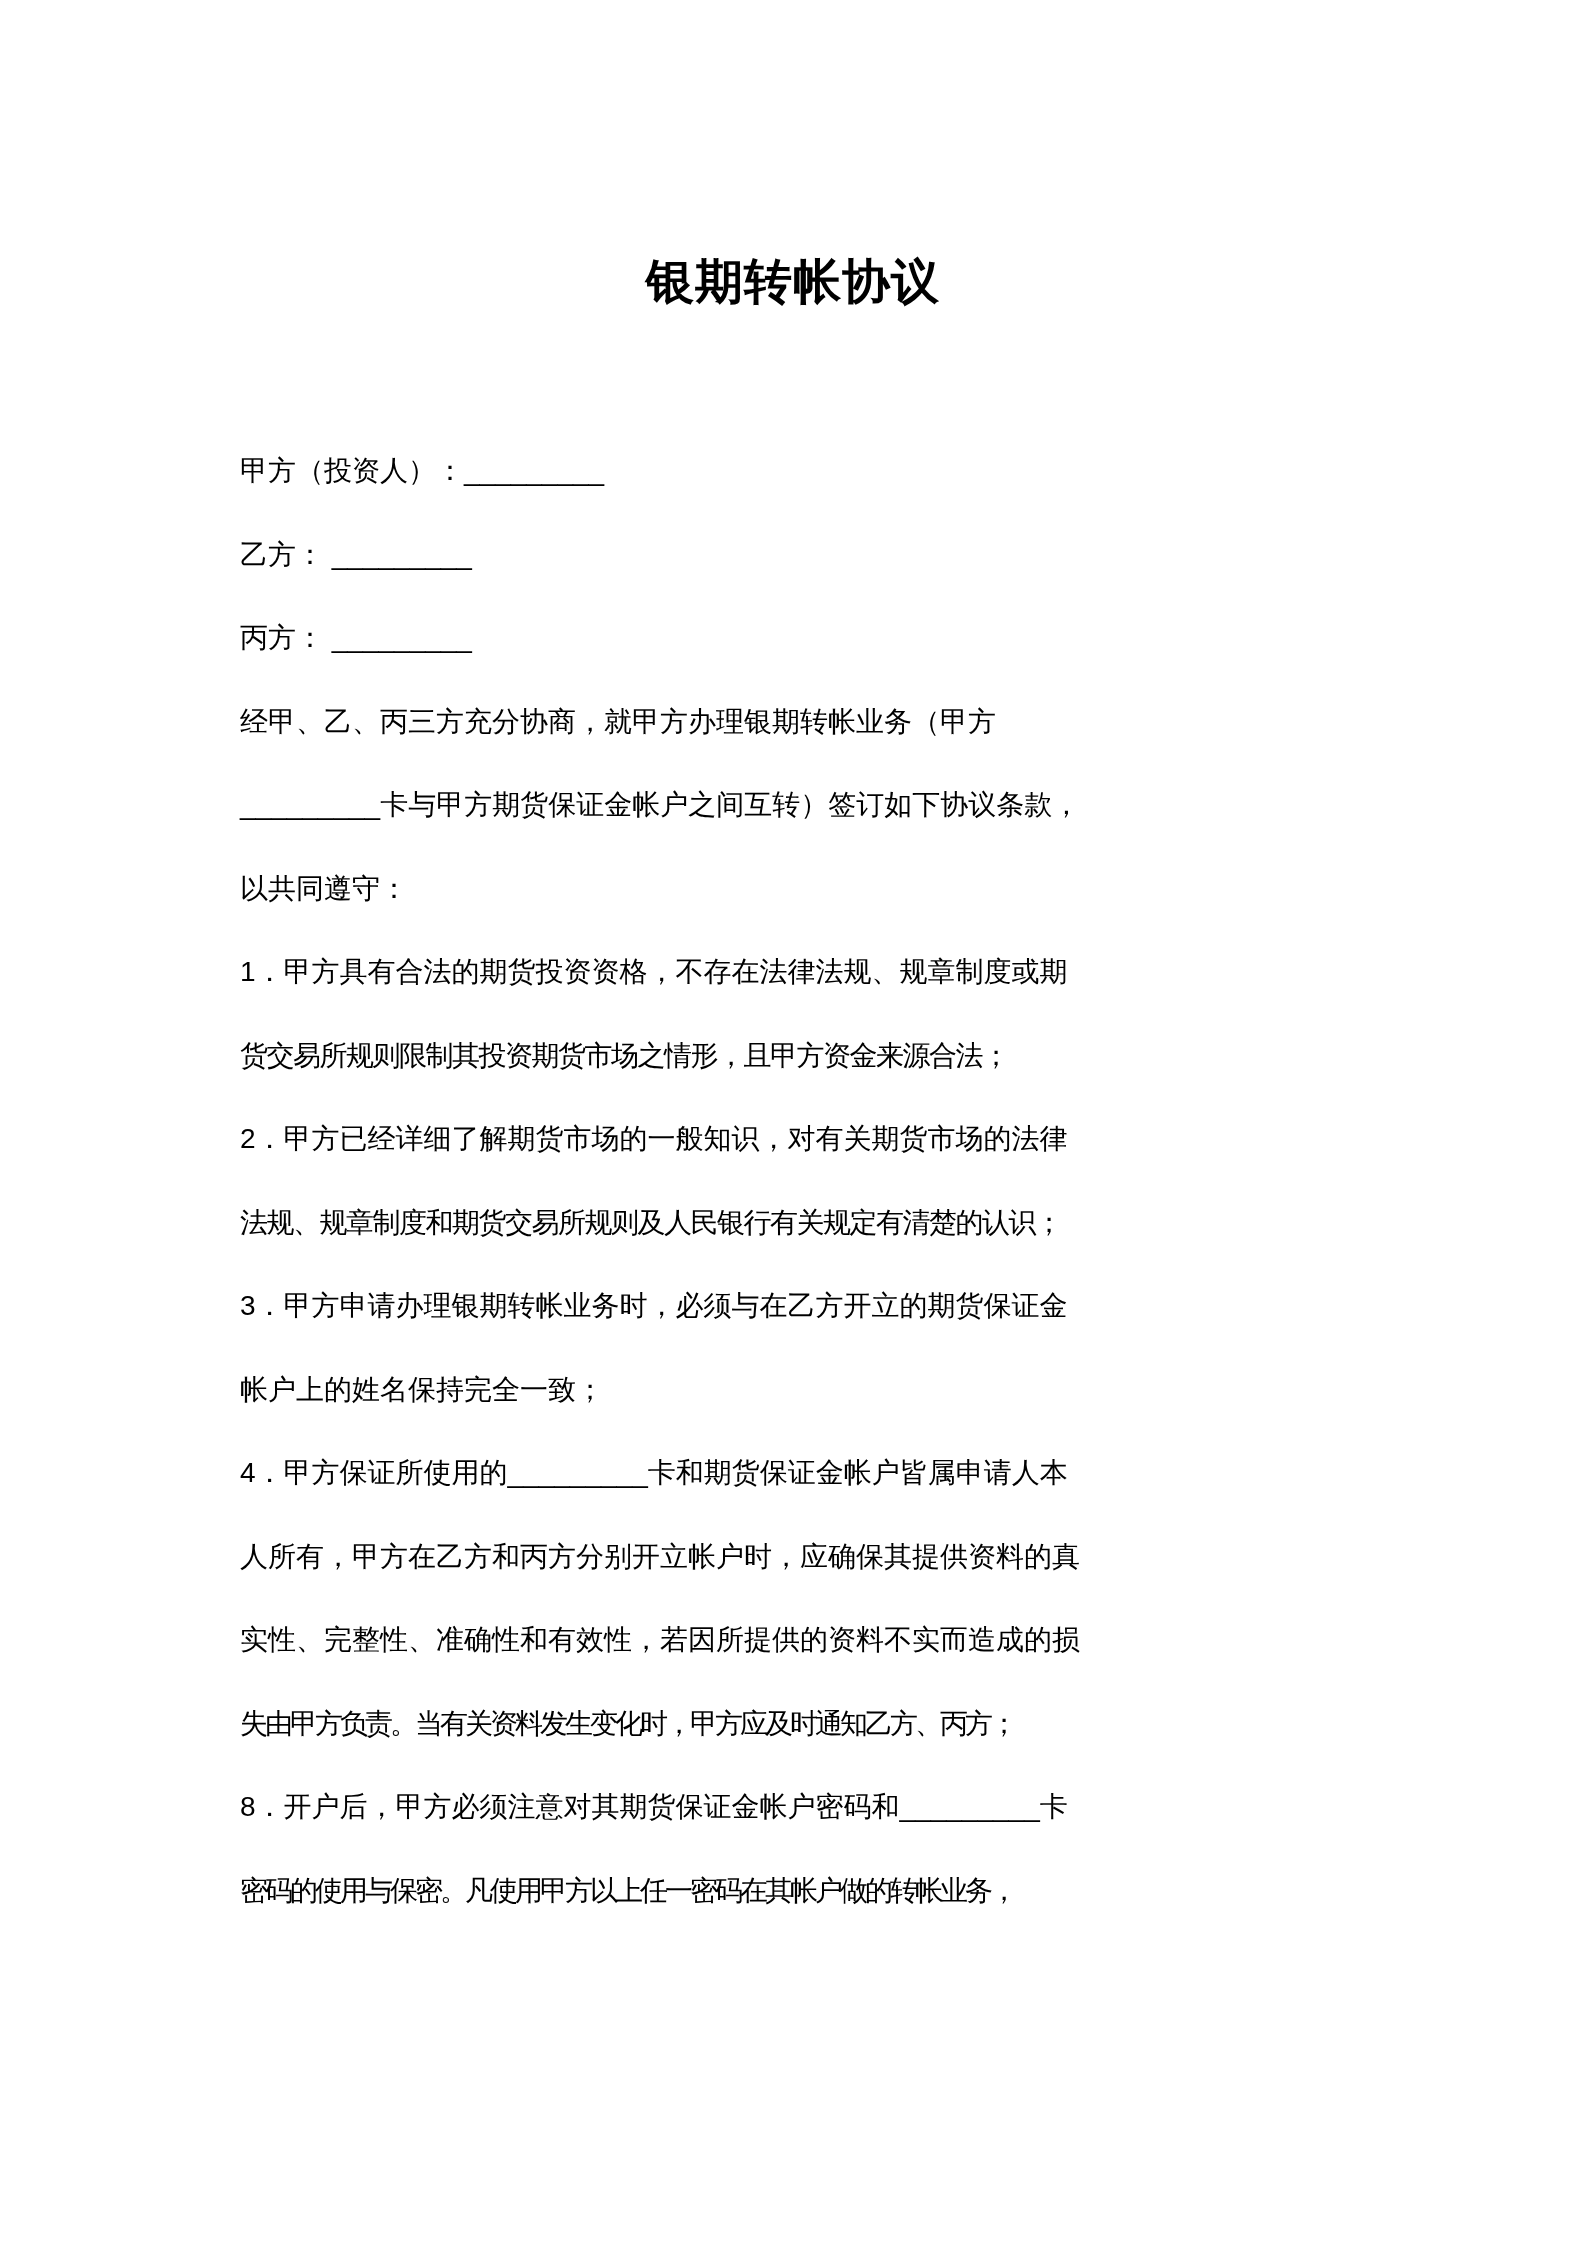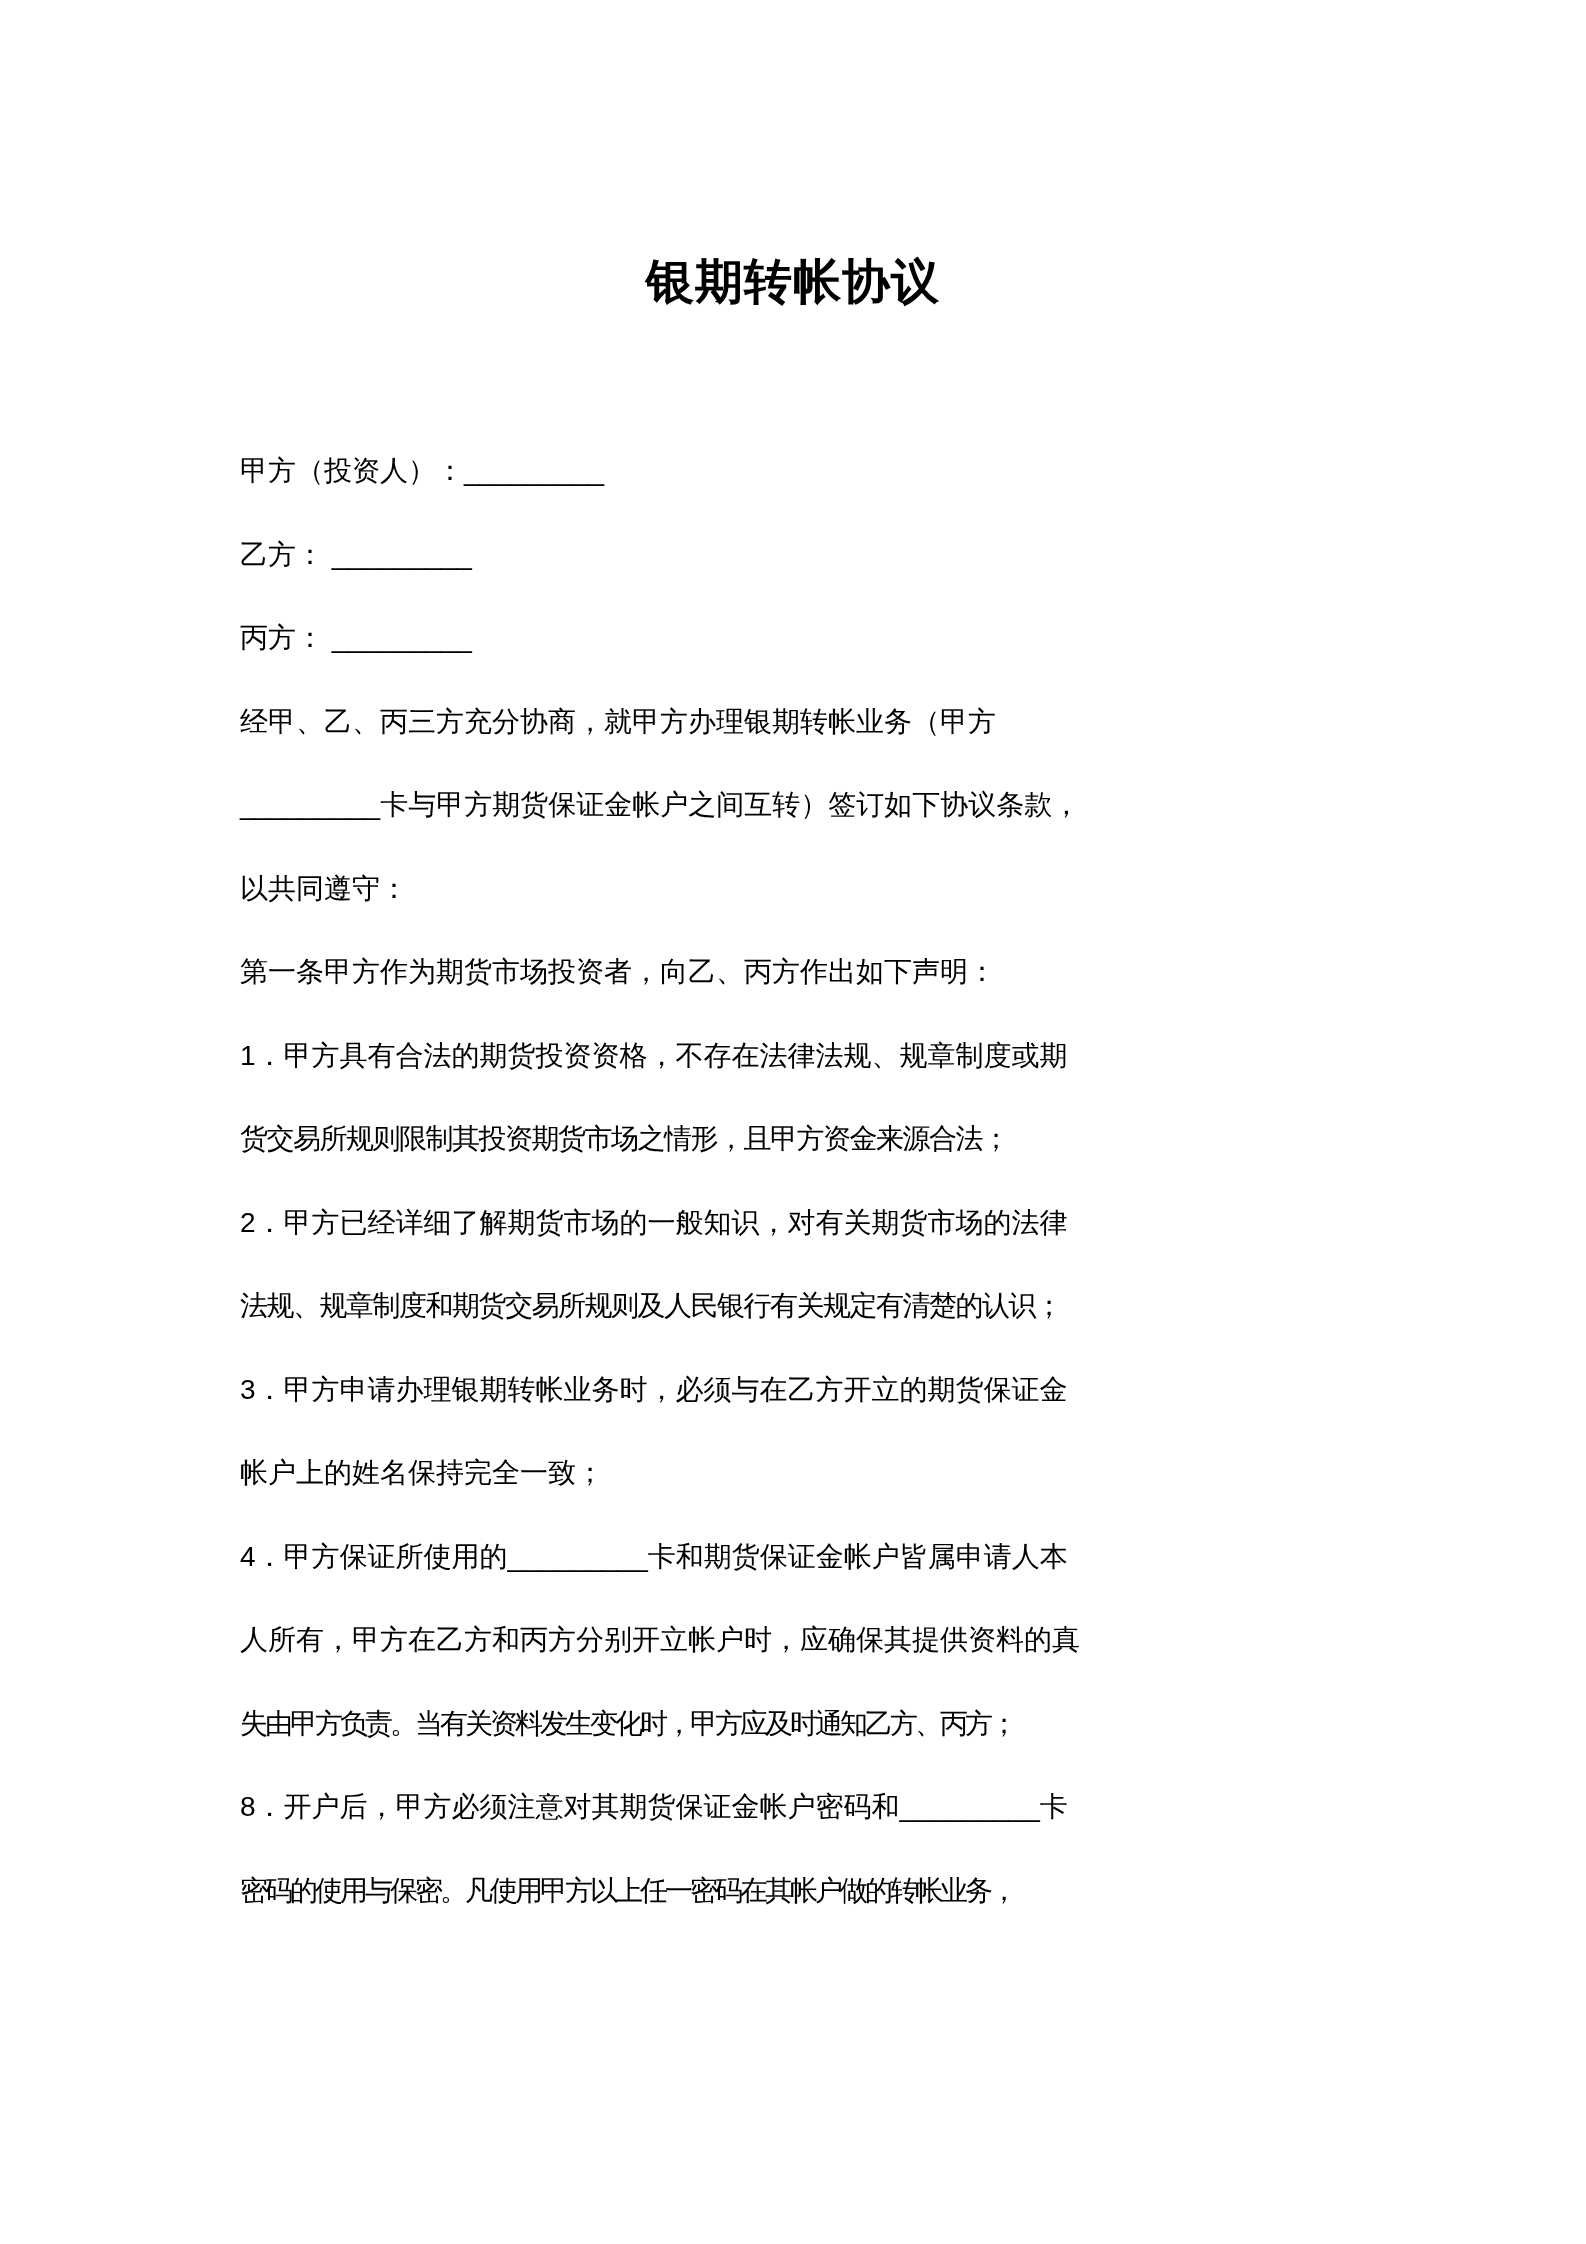--- a/index.html
+++ b/index.html
@@ -56,27 +56,27 @@
 
   <div class="doc-title">银期转帐协议</div>
 
   <div class="content">
     <div class="line">甲方（投资人）：_________</div>
     <div class="line">乙方： _________</div>
     <div class="line">丙方： _________</div>
     <div class="line">经甲、乙、丙三方充分协商，就甲方办理银期转帐业务（甲方</div>
     <div class="line">_________卡与甲方期货保证金帐户之间互转）签订如下协议条款，</div>
     <div class="line">以共同遵守：</div>
-    <div class="line">第一条甲方作为期货市场投资者，向乙、丙方作出如下声明：</div>
     <div class="line">1．甲方具有合法的期货投资资格，不存在法律法规、规章制度或期</div>
     <div class="line semi">货交易所规则限制其投资期货市场之情形，且甲方资金来源合法；</div>
     <div class="line">2．甲方已经详细了解期货市场的一般知识，对有关期货市场的法律</div>
     <div class="line semi">法规、规章制度和期货交易所规则及人民银行有关规定有清楚的认识；</div>
     <div class="line">3．甲方申请办理银期转帐业务时，必须与在乙方开立的期货保证金</div>
     <div class="line">帐户上的姓名保持完全一致；</div>
     <div class="line">4．甲方保证所使用的_________卡和期货保证金帐户皆属申请人本</div>
     <div class="line">人所有，甲方在乙方和丙方分别开立帐户时，应确保其提供资料的真</div>
+    <div class="line">实性、完整性、准确性和有效性，若因所提供的资料不实而造成的损</div>
     <div class="line compact">失由甲方负责。当有关资料发生变化时，甲方应及时通知乙方、丙方；</div>
     <div class="line">8．开户后，甲方必须注意对其期货保证金帐户密码和_________卡</div>
     <div class="line compact">密码的使用与保密。凡使用甲方以上任一密码在其帐户做的转帐业务，</div>
   </div>
 
 </div>
 
 </body></html>

